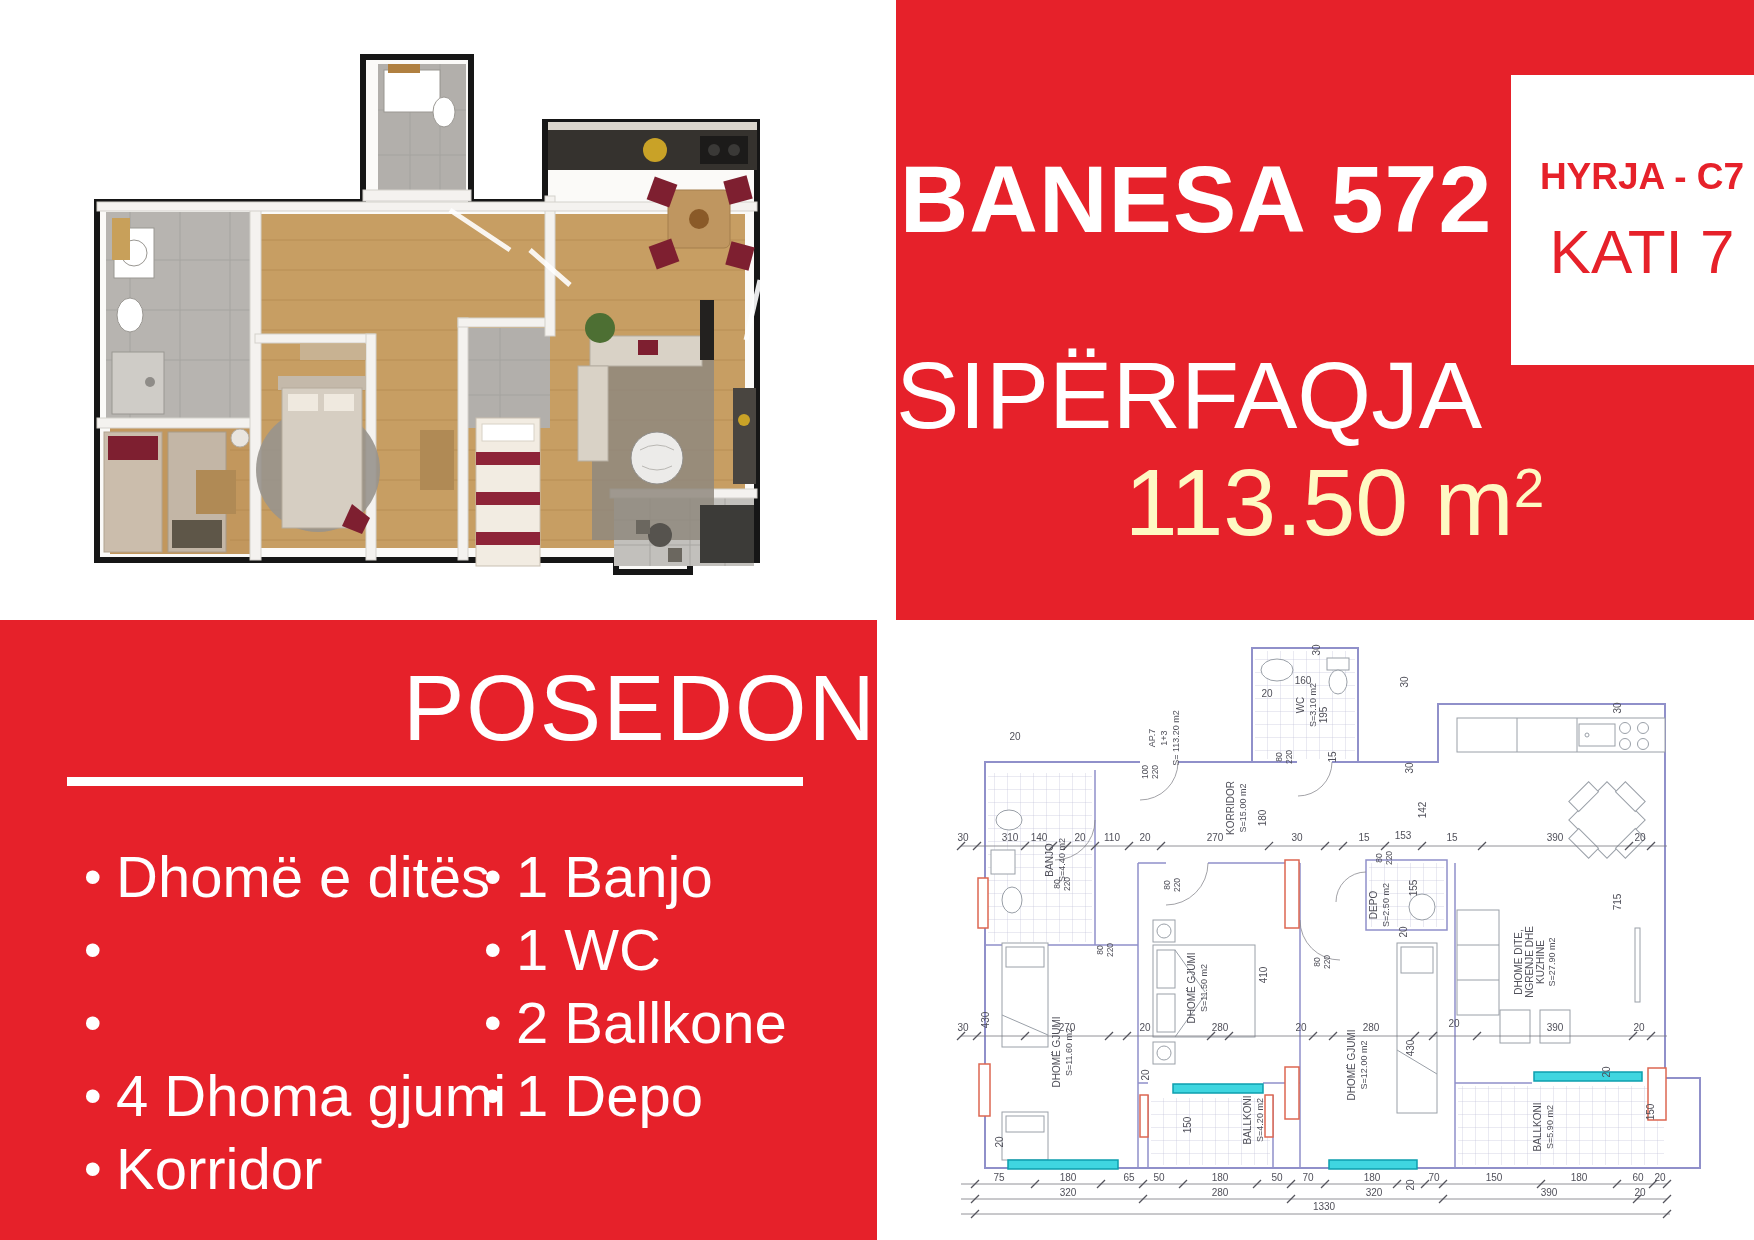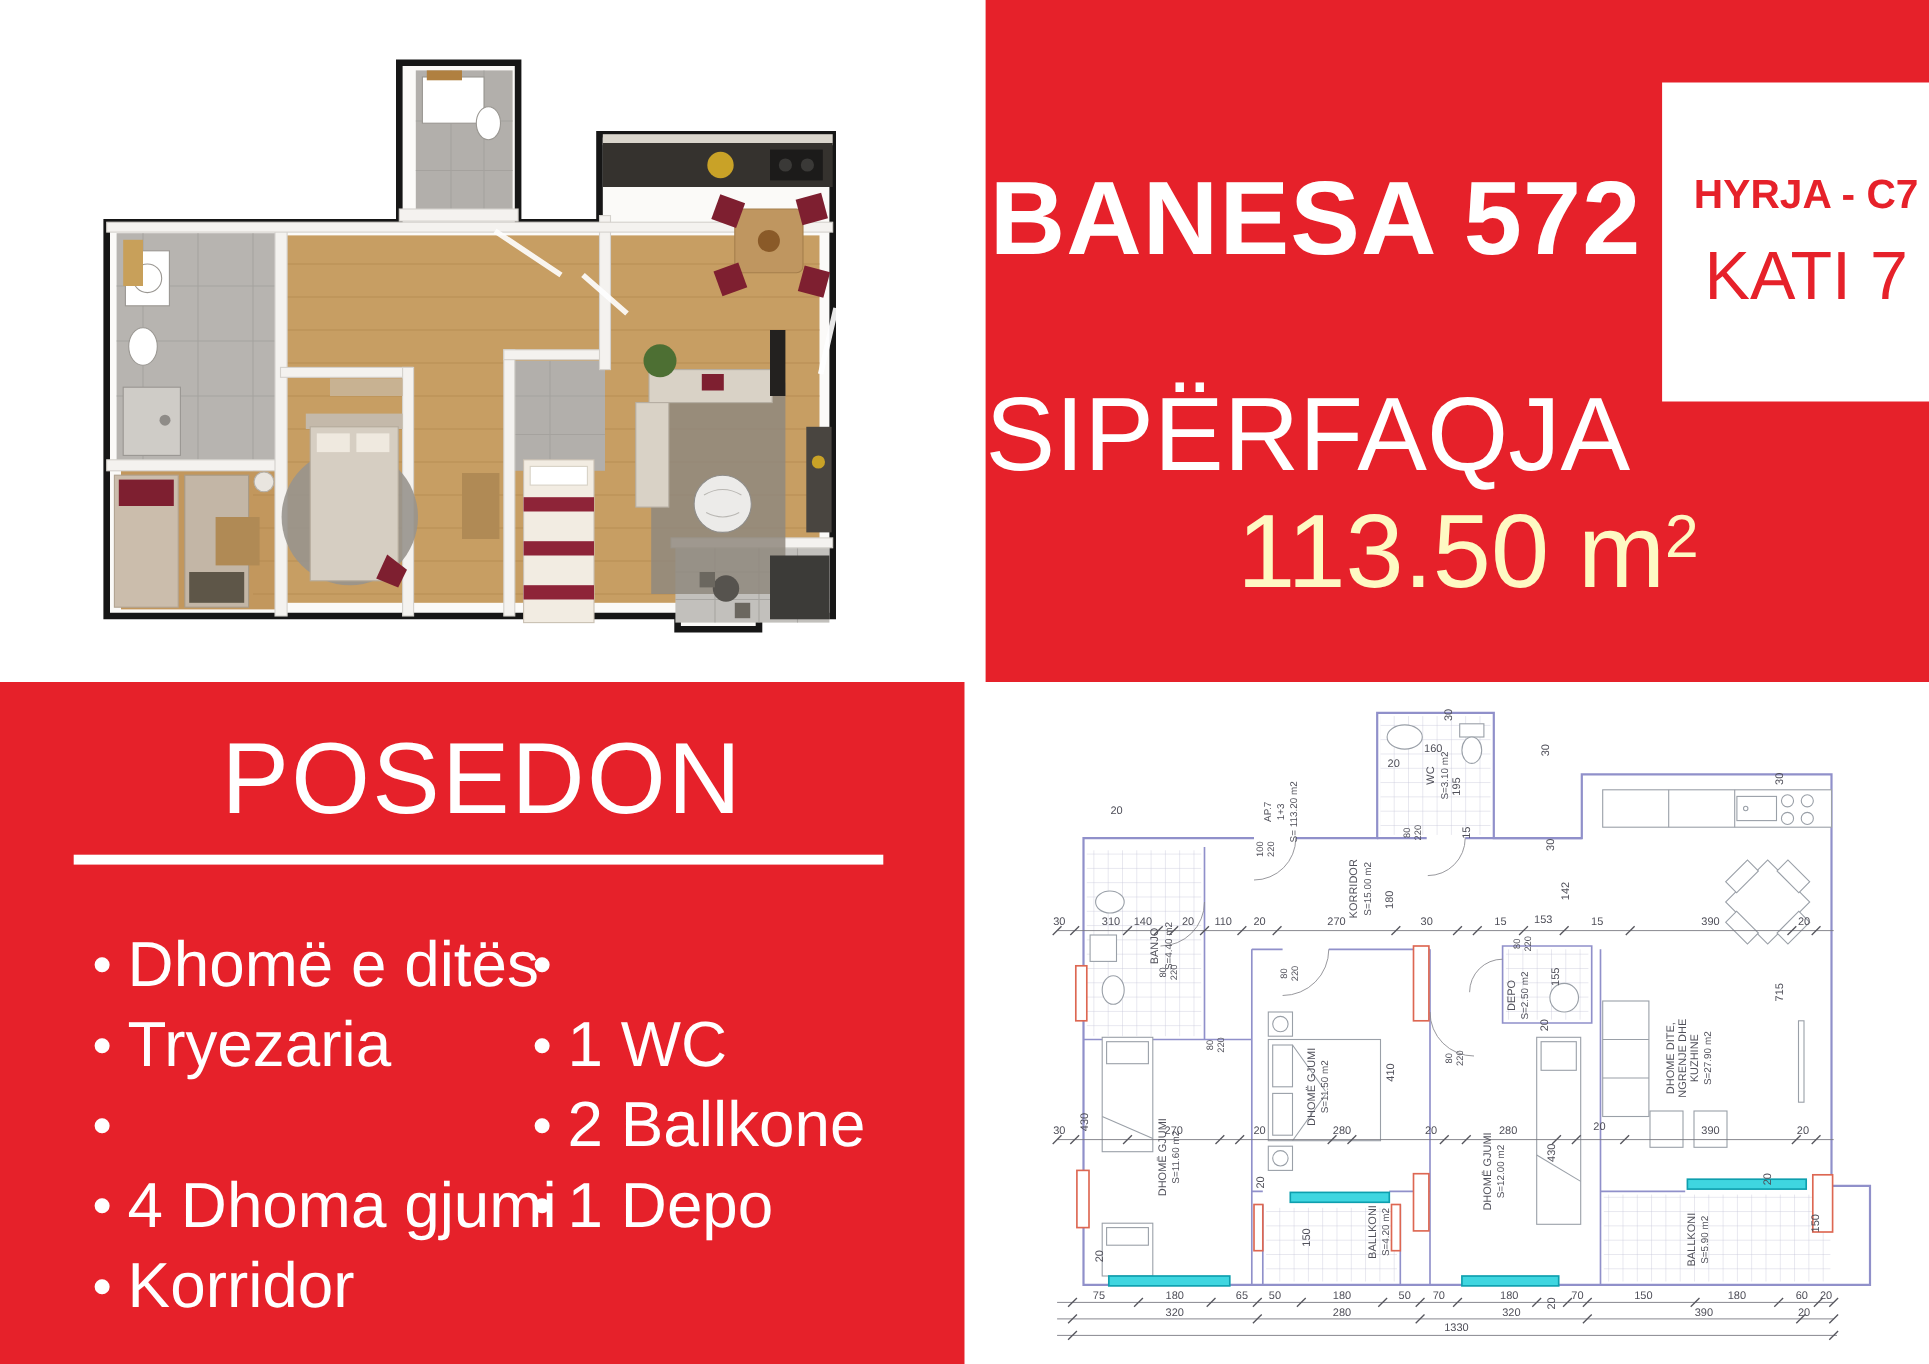--- a/index.html
+++ b/index.html
@@ -18,21 +18,21 @@
              display:flex;flex-direction:column;align-items:center;justify-content:center;gap:26px;}
   .hyrja{color:#e6212a;font-size:37px;font-weight:bold;line-height:1;}
   .kati{color:#e6212a;font-size:62px;font-weight:normal;line-height:1;}
   .sip1{position:absolute;left:0;top:348px;width:877px;text-align:left;color:#fff;
         font-size:95px;line-height:1;}
   .sip2{position:absolute;left:0;top:455px;width:877px;text-align:center;color:#fef9c3;
         font-size:95px;line-height:1;}
   .sip2 sup{font-size:55px;vertical-align:28px;}
 
   
-  .posedon{position:absolute;left:0;top:42px;width:877px;text-align:center;color:#fff;
+  .posedon{position:absolute;left:0;top:42px;width:877px;text-align:right;color:#fff;
            font-size:92px;line-height:1;letter-spacing:2px;}
   .divider{position:absolute;left:67px;top:157px;width:736px;height:9px;background:#fff;}
   .plist{position:absolute;color:#fff;font-size:58px;}
   #list-left{left:84px;top:220px;}
   #list-right{left:484px;top:220px;}
   .li{height:73px;display:flex;align-items:center;white-space:nowrap;}
   .blt{display:inline-block;width:32px;font-size:50px;}
 
   svg text{font-family:"Liberation Sans","DejaVu Sans",sans-serif;}
 </style>
@@ -175,37 +175,37 @@
 <div class="quad" id="quad-bl">
   <div class="posedon">POSEDON</div>
   <div class="divider"></div>
   <div class="plist" id="list-left">
       <div class="li">
         <span class="blt">•</span>
         <span>Dhomë e ditës</span>
       </div>
       <div class="li">
         <span class="blt">•</span>
-        <span>Tryezaria</span>
       </div>
       <div class="li">
         <span class="blt">•</span>
       </div>
       <div class="li">
         <span class="blt">•</span>
         <span>4 Dhoma gjumi</span>
       </div>
       <div class="li">
         <span class="blt">•</span>
         <span>Korridor</span>
       </div>
     </div>
   <div class="plist" id="list-right">
       <div class="li">
         <span class="blt">•</span>
+        <span>1 Banjo</span>
       </div>
       <div class="li">
         <span class="blt">•</span>
         <span>1 WC</span>
       </div>
       <div class="li">
         <span class="blt">•</span>
         <span>2 Ballkone</span>
       </div>
       <div class="li">

